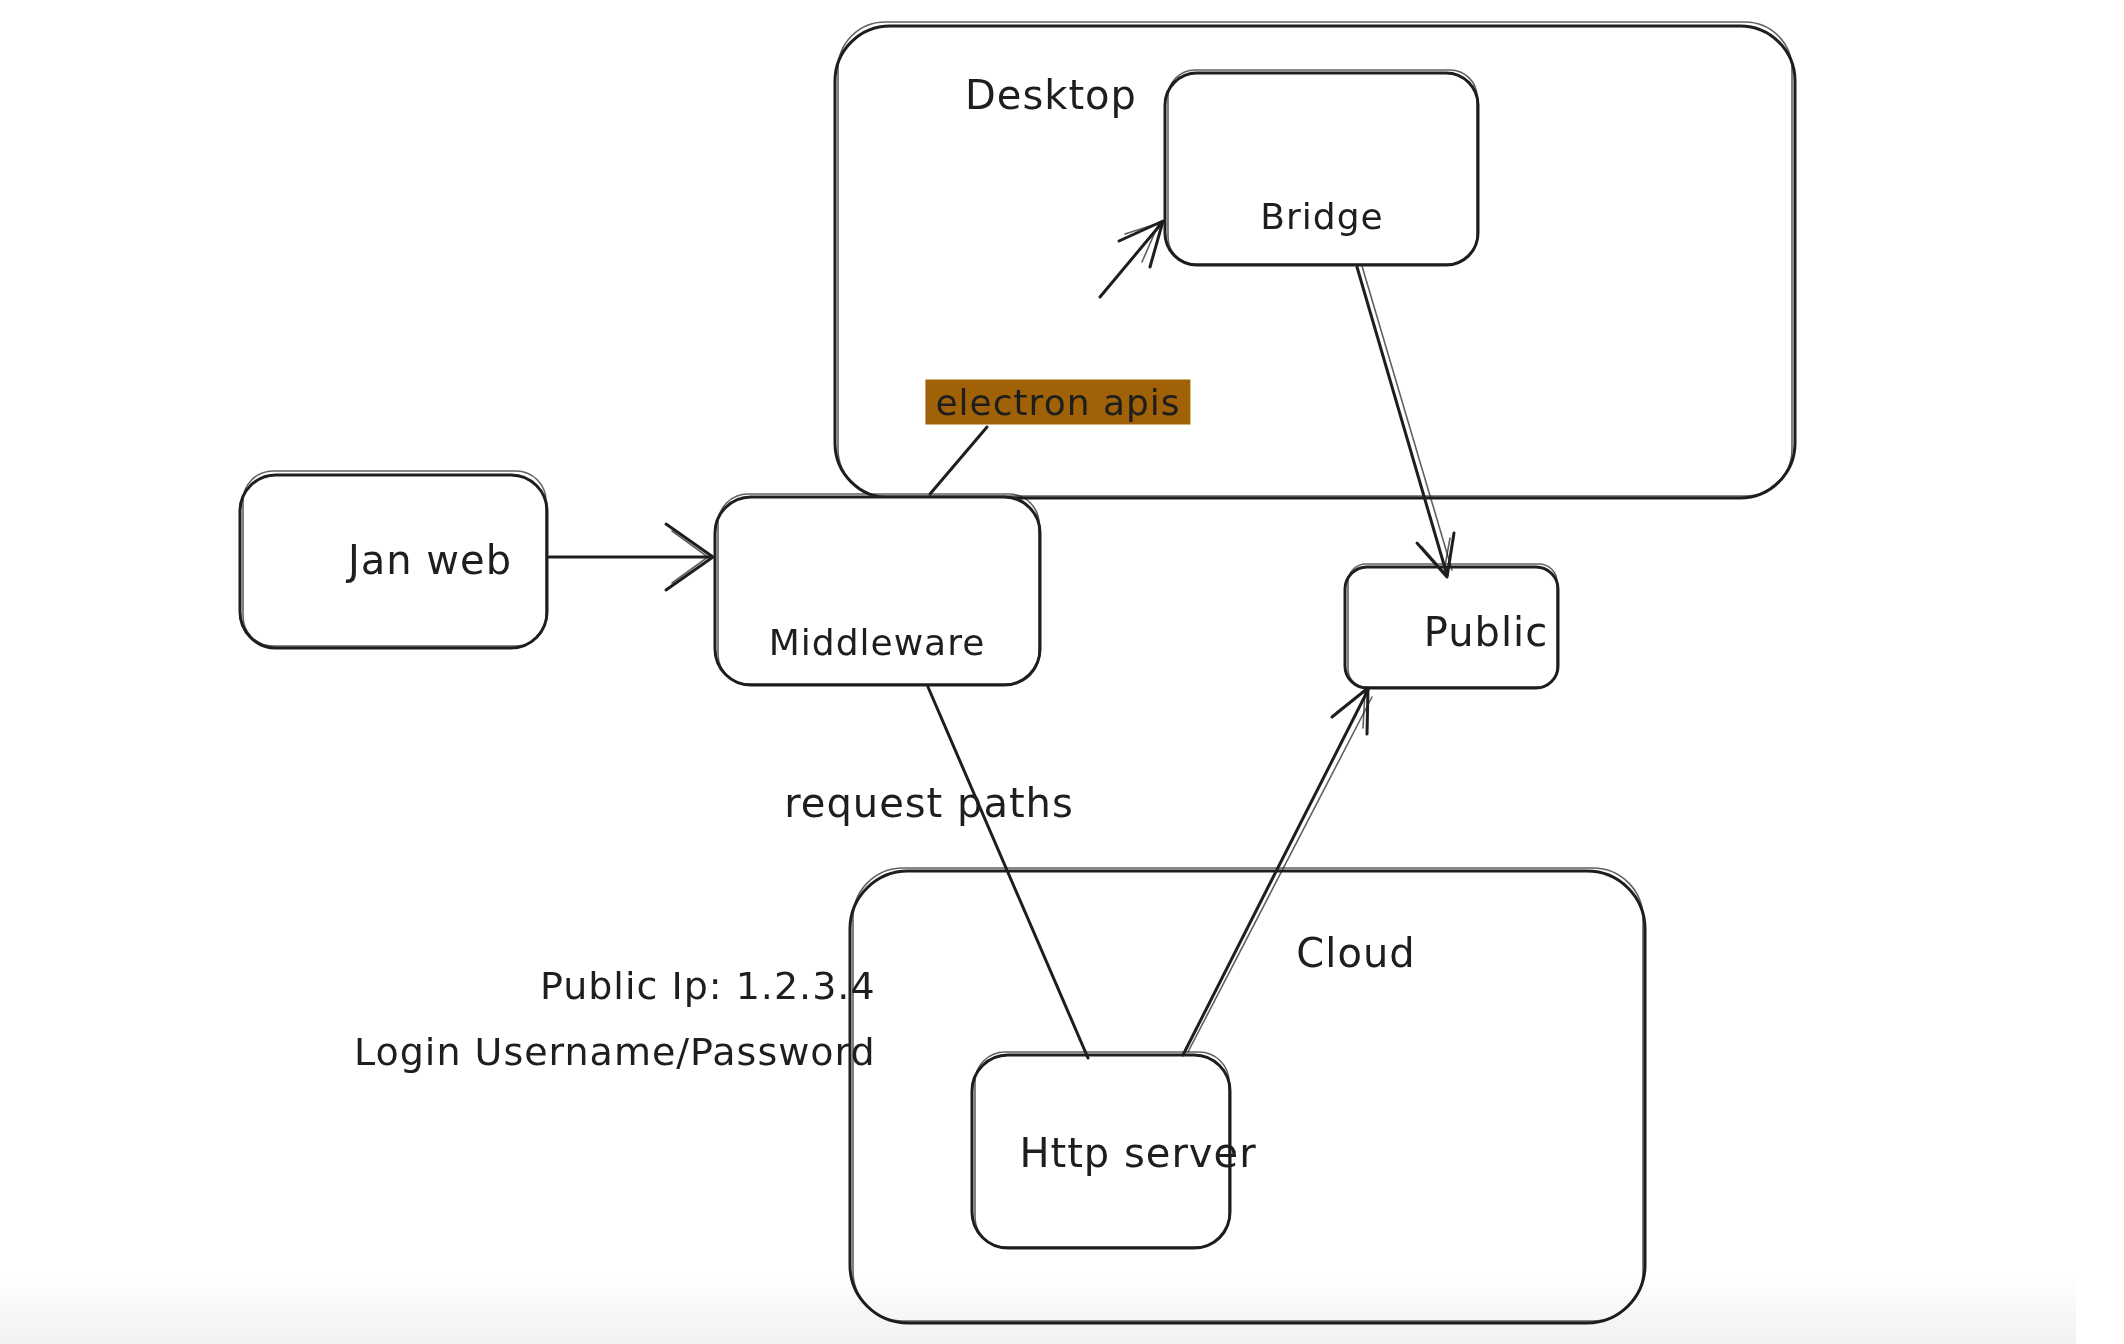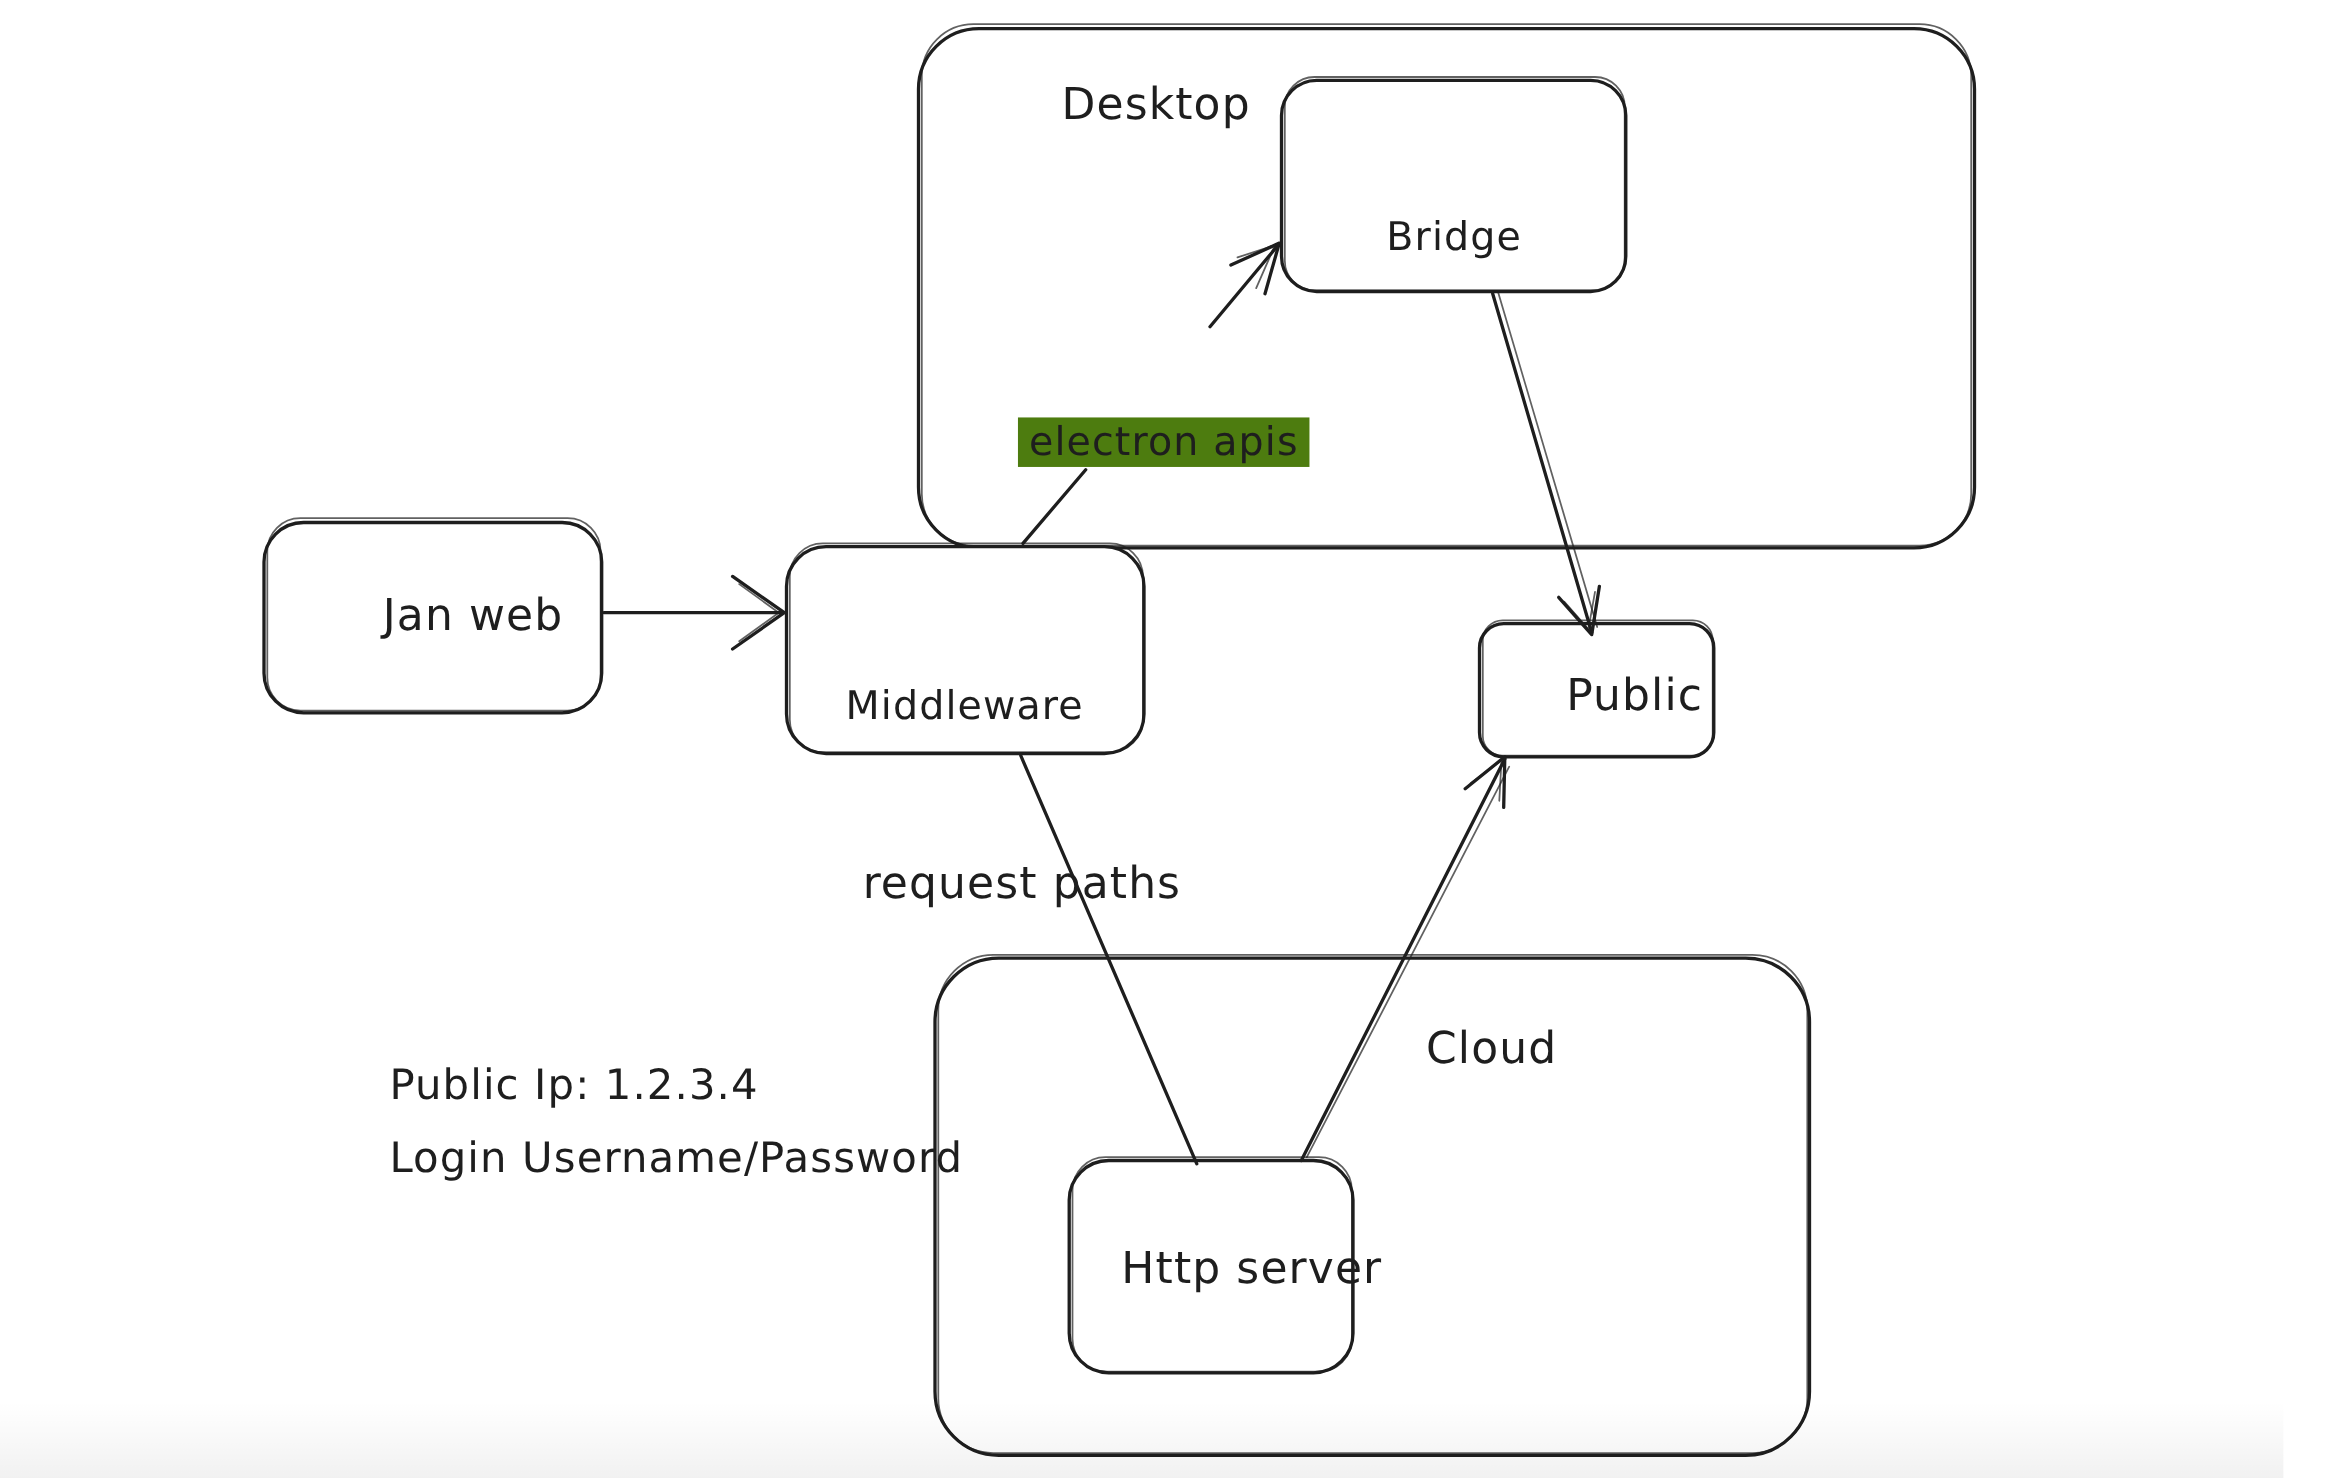--- a/index.html
+++ b/index.html
@@ -17,29 +17,30 @@
     position:absolute;
     transform:translate(-50%,-50%);
     white-space:nowrap;
     letter-spacing:1px;
     color:#1e1e1e;
     pointer-events:auto;
   }
   .lbl.f40{font-size:40px;}
   .lbl.f38{font-size:36px;margin-top:44px;}
   .lbl.f36{font-size:40px;margin-left:36px;}
-  .lbl.boxed{background:#4d7c0f;padding:2px 10px;}
+  .lbl.boxed{background:#a16207;padding:2px 10px;}
   .text-block{
     position:absolute;
     left:354px;top:953px;
     font-size:38px;
     line-height:66px;
     letter-spacing:1px;
     white-space:nowrap;
     pointer-events:auto;
+    text-align:right;
   }
   .bottom-fade{
     position:absolute;left:0;bottom:0;width:100%;height:70px;z-index:3;
     background:linear-gradient(180deg, rgba(0,0,0,0) 0%, rgba(0,0,0,0.055) 100%);
     pointer-events:none;
   }
   svg .stroke{stroke:#1e1e1e;stroke-width:3;fill:none;stroke-linecap:round;stroke-linejoin:round;}
   svg .node{fill:#ffffff;}
   svg .echo{stroke:#1e1e1e;stroke-width:1.6;fill:none;opacity:.7;stroke-linecap:round;}
 </style>

